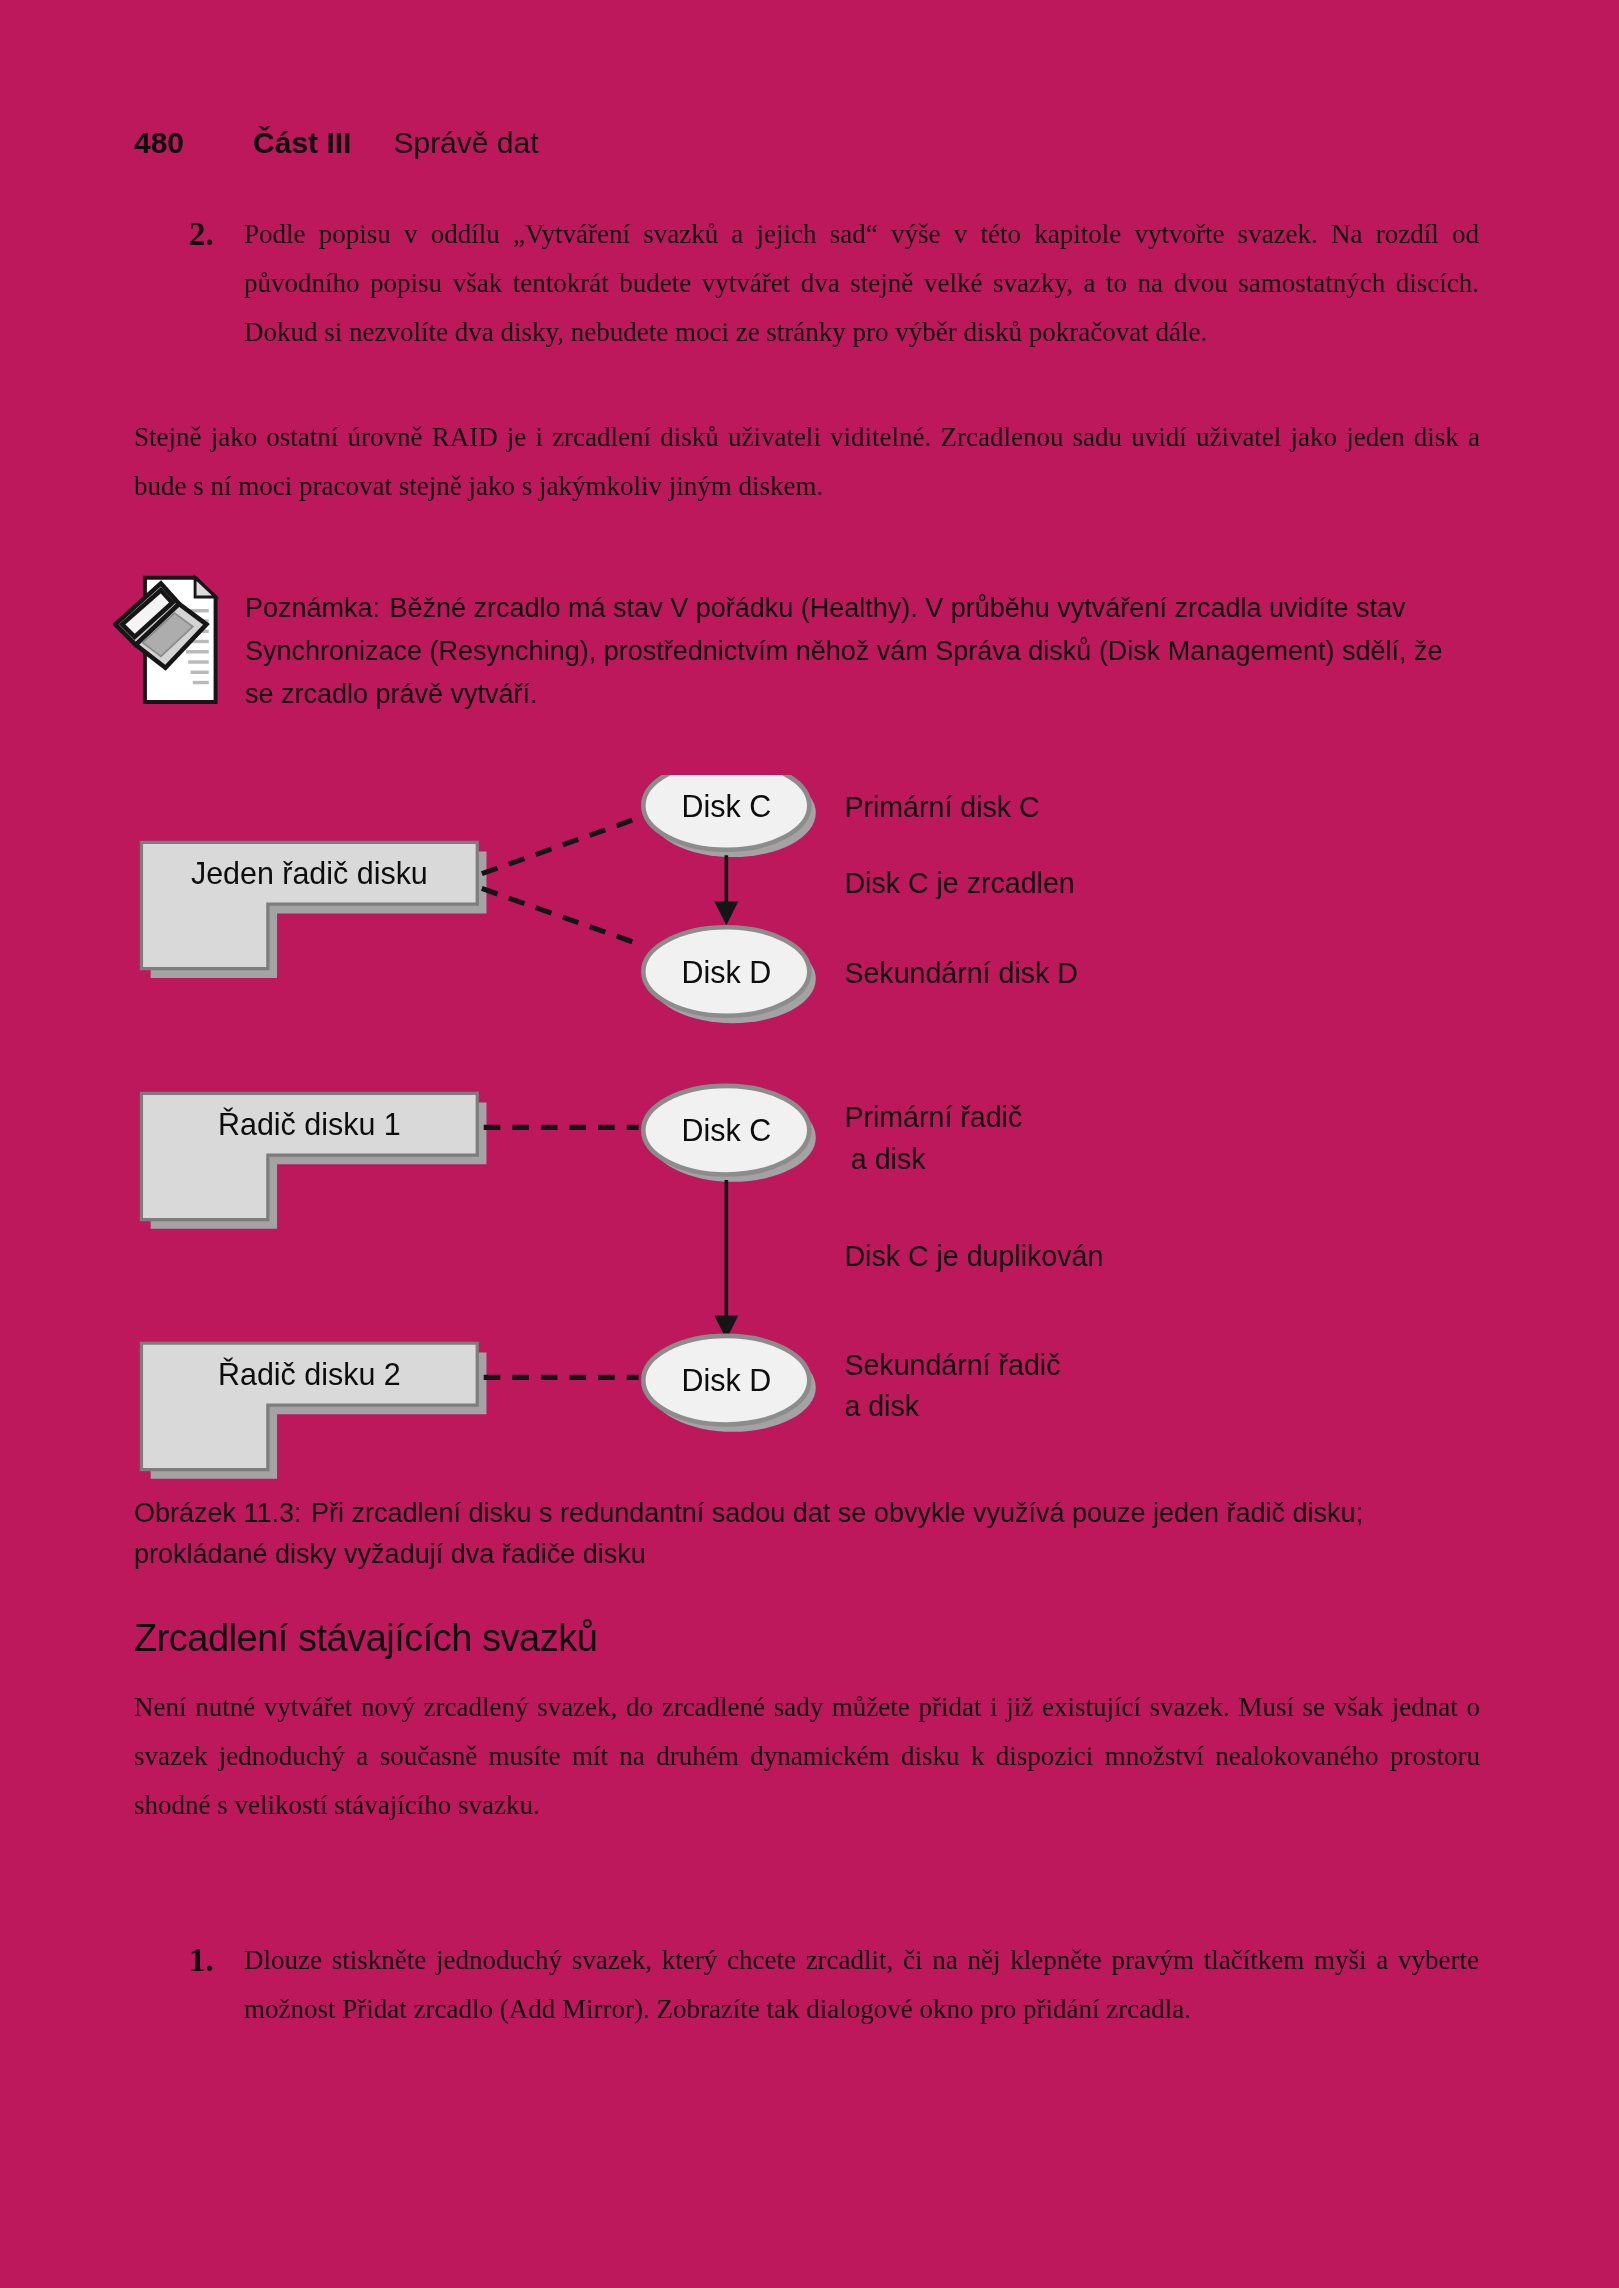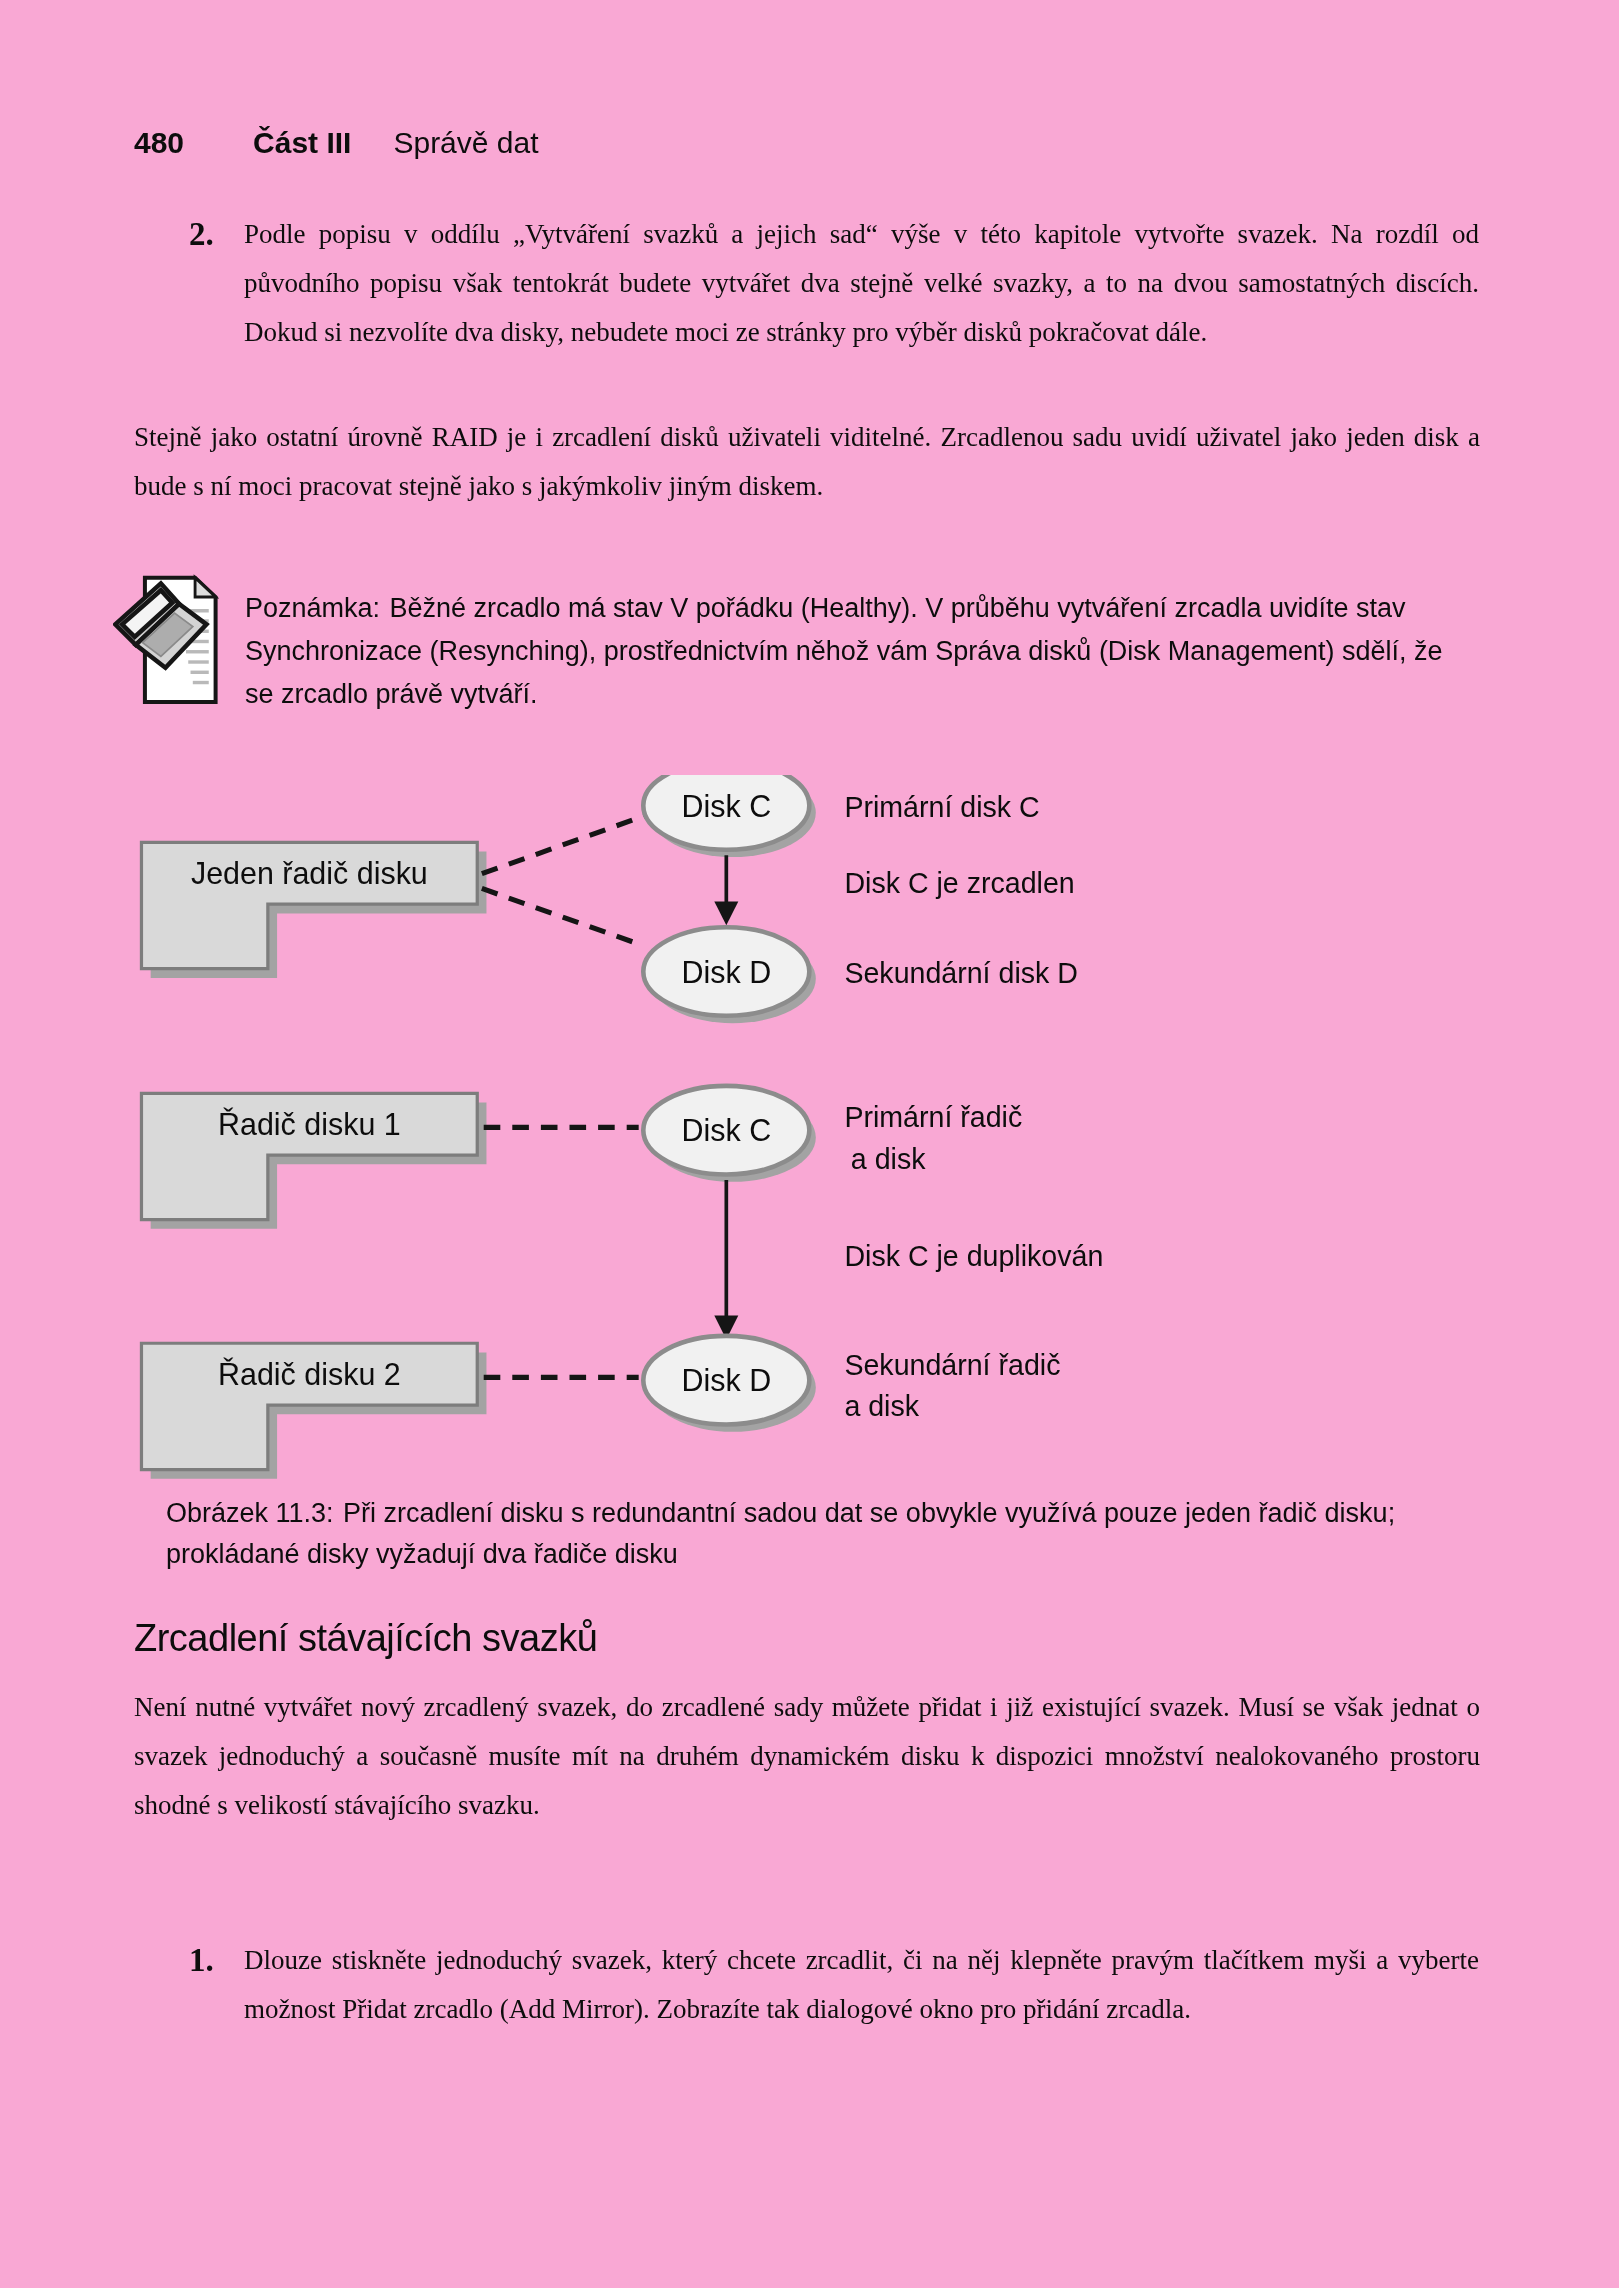--- a/index.html
+++ b/index.html
@@ -2,40 +2,40 @@
 <html lang="cs" style="--box-fill: #d9d9d9; --box-stroke: #7d7d7d; --ellipse-fill: #f1f1f1; --ellipse-stroke: #8c8c8c; --shadow: #a3a3a3; --line: #151515;font-size:14.8px"><head>
 <meta charset="utf-8">
 <style>
   :root{
     --box-fill:#d9d9d9; --box-stroke:#7d7d7d; --ellipse-fill:#f1f1f1;
     --ellipse-stroke:#8c8c8c; --shadow:#a3a3a3; --line:#151515; --text:#0d0d0d;
   }
   *{margin:0;padding:0;box-sizing:border-box;}
   html,body{background:#ffffff;}
   .page{
-    position:relative;width:1620px;height:2289px;background:#f9a8d4;
+    position:relative;width:1620px;height:2289px;background:#be185d;
     color:var(--text);overflow:hidden;
     font-family:"Liberation Serif", serif;
   }
   .abs{position:absolute;}
   
   .runhead{left:134px;top:126px;font-family:"Liberation Sans",sans-serif;font-size:30px;display:flex;align-items:baseline;}
   .runhead .pagenum{font-weight:bold;}
   .runhead .part{font-weight:bold;margin-left:69px;}
   .runhead .parttitle{margin-left:42px;}
   
   .body-par{font-size:27px;line-height:49px;text-align:justify;}
   .list-item{display:flex;}
   .list-item .num{font-weight:bold;width:55px;flex:0 0 55px;font-size:33px;line-height:49px;}
   .list-item .txt{flex:1;}
   
   .note-txt{font-family:"Liberation Sans",sans-serif;font-size:27px;line-height:43px;text-align:left;}
   .lead{font-weight:normal;margin-right:0.35em;}
   
-  .caption{font-family:"Liberation Sans",sans-serif;font-size:27px;line-height:41px;margin-left:32px;}
+  .caption{font-family:"Liberation Sans",sans-serif;font-size:27px;line-height:41px;}
   
   .h2{font-family:"Liberation Sans",sans-serif;font-weight:normal;font-size:38px;letter-spacing:-0.5px;}
   
   .ctrl-shadow{fill:var(--shadow);}
   .ctrl-box{fill:var(--box-fill);stroke:var(--box-stroke);stroke-width:3.5;}
   .disk-shadow{fill:var(--shadow);}
   .disk{fill:var(--ellipse-fill);stroke:var(--ellipse-stroke);stroke-width:5;}
   .dash{stroke:var(--line);stroke-width:5.5;stroke-dasharray:18 13;fill:none;}
   .arrow{stroke:var(--line);stroke-width:4;fill:none;}
   .arrowhead{fill:var(--line);stroke:none;}

